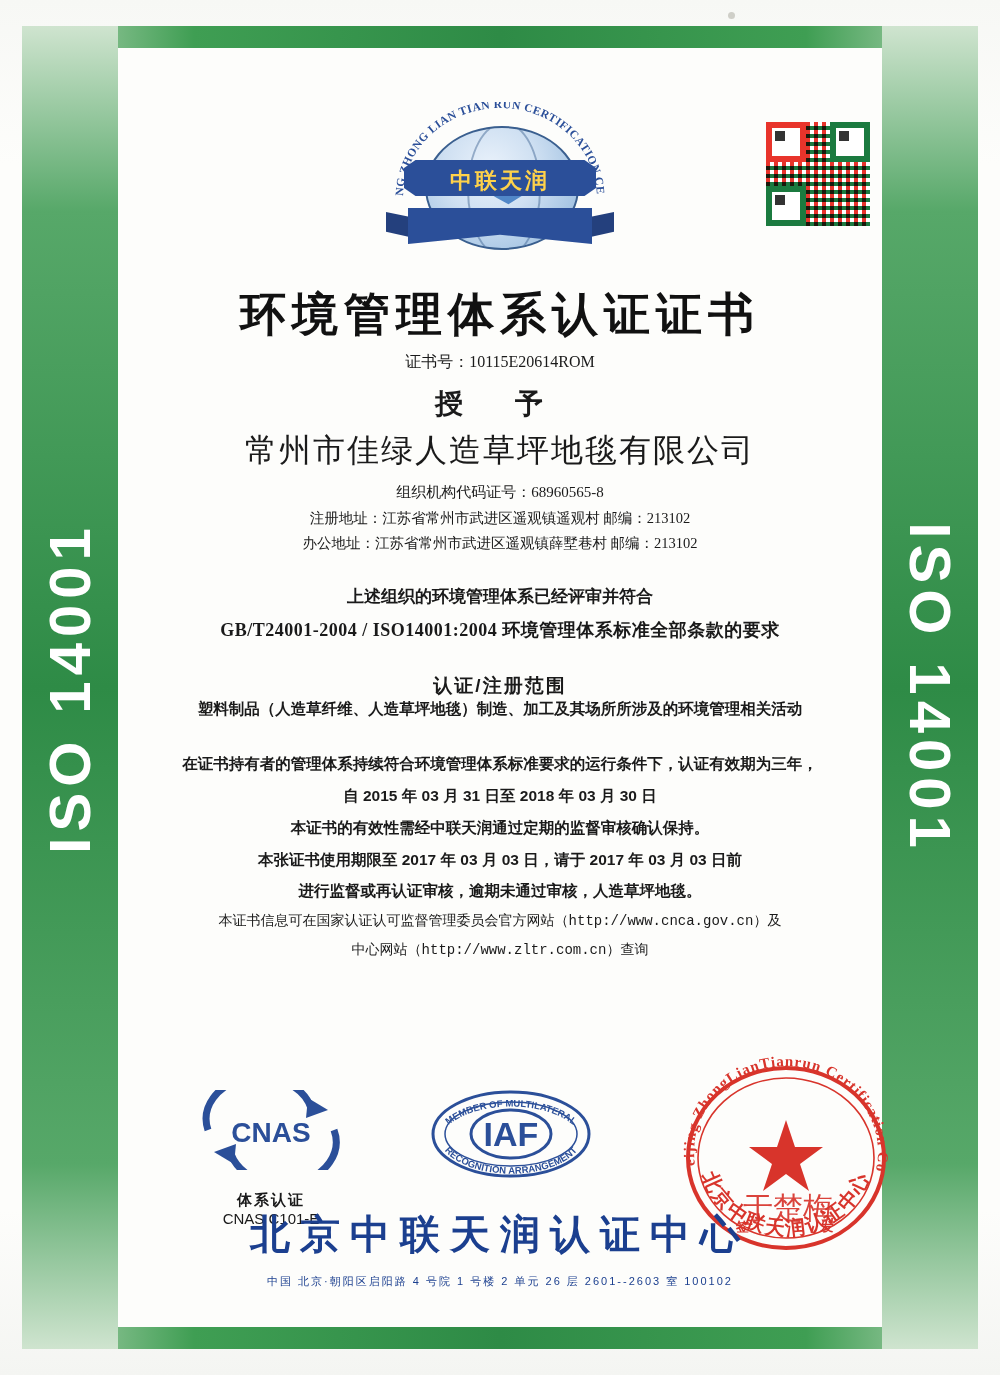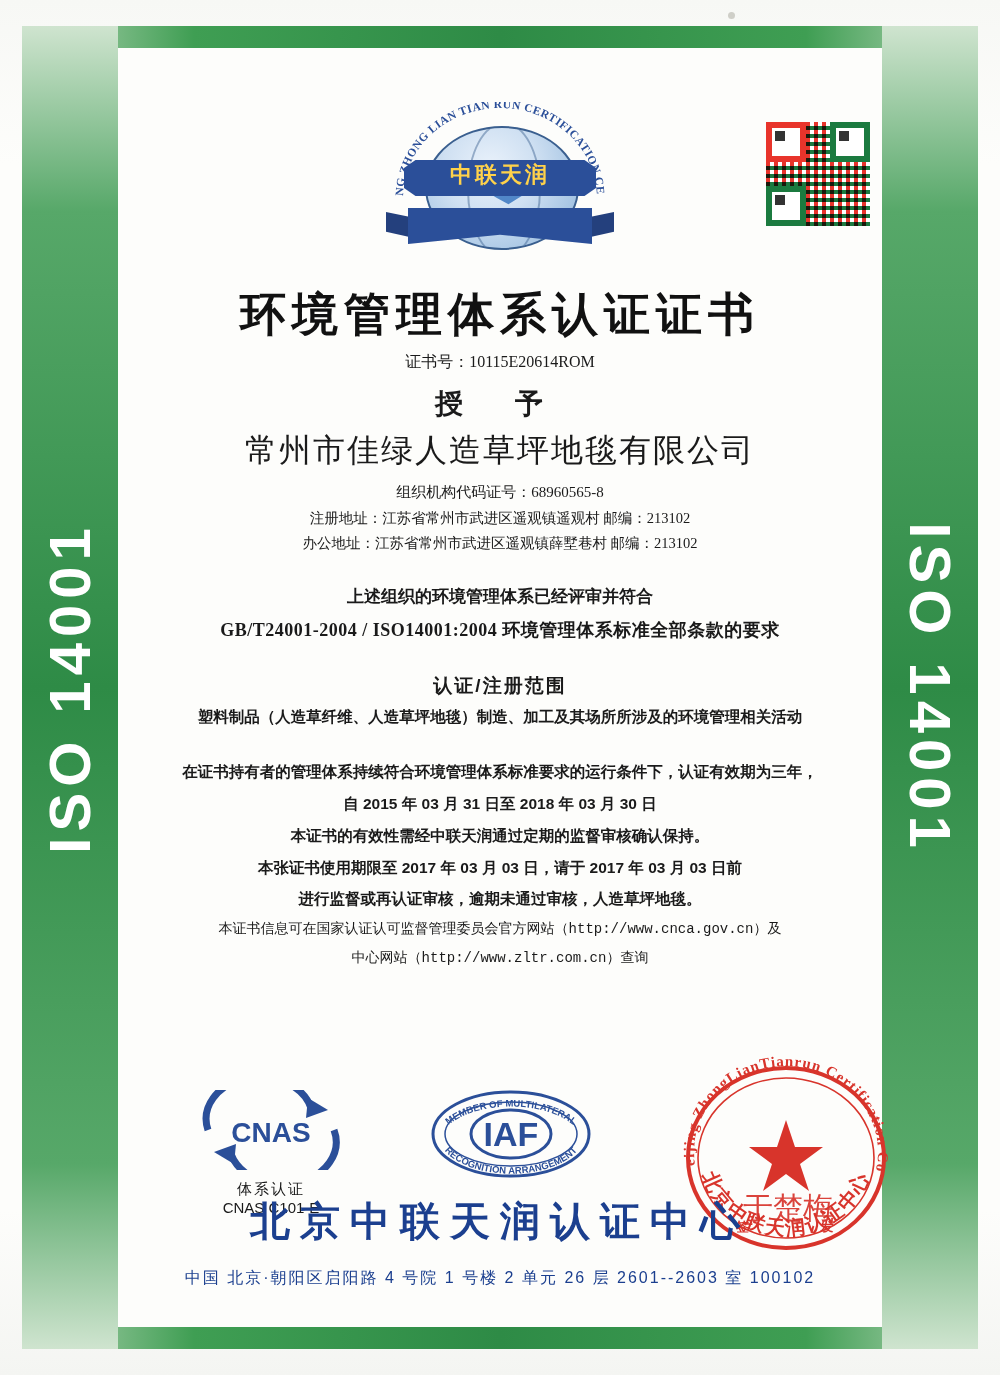--- a/index.html
+++ b/index.html
@@ -58,21 +58,21 @@
   .logo .globe:after{
     content:"";position:absolute;left:40px;top:-6px;width:70px;height:132px;border:2px solid #3a5f8f;border-radius:50%;opacity:.45;
   }
   .logo .continent{
     position:absolute;left:52px;top:34px;width:64px;height:44px;background:#2f6fbd;opacity:.8;
     clip-path:polygon(5% 40%,22% 10%,55% 0%,78% 18%,96% 38%,88% 62%,66% 78%,46% 96%,28% 82%,10% 66%);
   }
   .logo .ribbon{
     position:absolute;left:14px;top:52px;width:192px;height:36px;background:#2b4f99;
     clip-path:polygon(0% 22%,6% 0%,94% 0%,100% 22%,100% 78%,94% 100%,6% 100%,0% 78%);
-    display:flex;align-items:flex-start;justify-content:center;
+    display:flex;align-items:flex-end;justify-content:center;
   }
   .logo .ribbon span{color:#ffd24a;font-size:22px;font-weight:bold;letter-spacing:3px;font-family:"DejaVu Sans",sans-serif;}
   .logo .banner{
     position:absolute;left:18px;top:100px;width:184px;height:36px;background:#2b4f99;
     clip-path:polygon(0% 0%,100% 0%,100% 100%,50% 74%,0% 100%);
   }
   .logo .banner-left,.logo .banner-right{position:absolute;top:104px;width:28px;height:26px;background:#24407d;}
   .logo .banner-left{left:-4px;clip-path:polygon(0 0,100% 22%,100% 100%,0 76%);}
   .logo .banner-right{right:-4px;clip-path:polygon(0 22%,100% 0,100% 76%,0 100%);}
 
@@ -99,39 +99,39 @@
   .cert-no{font-size:16px;margin:4px 0 10px;font-family:"Liberation Serif",serif;}
   .grant{font-size:28px;font-weight:bold;letter-spacing:22px;margin:12px 0 6px;}
   .company{font-size:32px;font-weight:normal;letter-spacing:2px;margin:4px 0 10px;}
   .org-code{font-size:15px;margin:6px 0 4px;font-family:"Liberation Serif",serif;}
   .addr{font-size:14.5px;line-height:1.75;font-family:"Liberation Serif",serif;}
 
   .statement{margin-top:24px;font-size:17px;line-height:1.9;font-weight:bold;}
   .standard{font-size:18px;letter-spacing:.5px;font-family:"Liberation Serif",serif;font-weight:bold;}
 
   .scope-title{margin-top:26px;font-size:19px;font-weight:bold;letter-spacing:2px;}
-  .scope-body{margin-top:8px;font-size:15.5px;font-weight:bold;}
+  .scope-body{margin-top:0;font-size:15.5px;font-weight:bold;}
 
   .validity{margin-top:28px;font-size:15.5px;line-height:2.05;font-weight:bold;}
   .validity .mono{font-family:"Liberation Mono",monospace;font-size:14px;font-weight:normal;}
 
   
   .marks{position:absolute;left:136px;right:130px;top:1030px;height:230px;}
   .cnas{position:absolute;left:40px;top:60px;width:190px;text-align:center;}
   .cnas-svg{width:150px;height:80px;}
-  .cnas .l1{font-size:15px;font-weight:normal;color:#1a1a1a;margin-top:6px;letter-spacing:2px;}
+  .cnas .l1{font-size:15px;font-weight:bold;color:#1a1a1a;margin-top:17px;letter-spacing:2px;}
   .cnas .l2{font-size:15px;color:#1a1a1a;font-family:"Liberation Sans",sans-serif;}
   .iaf{position:absolute;left:280px;top:58px;width:190px;text-align:center;}
   .stamp{position:absolute;left:520px;top:20px;width:260px;height:210px;}
   .stamp-svg{width:260px;height:210px;}
   .sign-label{position:absolute;left:600px;top:188px;font-size:13px;color:#d8342b;letter-spacing:34px;font-weight:bold;}
 
   .footer{position:absolute;left:0;right:0;bottom:86px;text-align:center;}
   .footer .cn-name{font-size:40px;font-weight:bold;color:#1b3f8f;letter-spacing:10px;font-family:"DejaVu Sans",sans-serif;}
-  .footer .addr-line{margin-top:19px;font-size:16px;color:#1b3f8f;letter-spacing:2px;}
+  .footer .addr-line{margin-top:12px;font-size:11px;color:#1b3f8f;letter-spacing:2px;}
   .speck{position:absolute;left:728px;top:12px;width:7px;height:7px;background:#cfcfc8;border-radius:50%;}
 </style>
 </head>
 <body>
 
 <div class="page">
   <div class="paper"></div>
 
   <div class="border-top"></div>
   <div class="border-bottom"></div>

